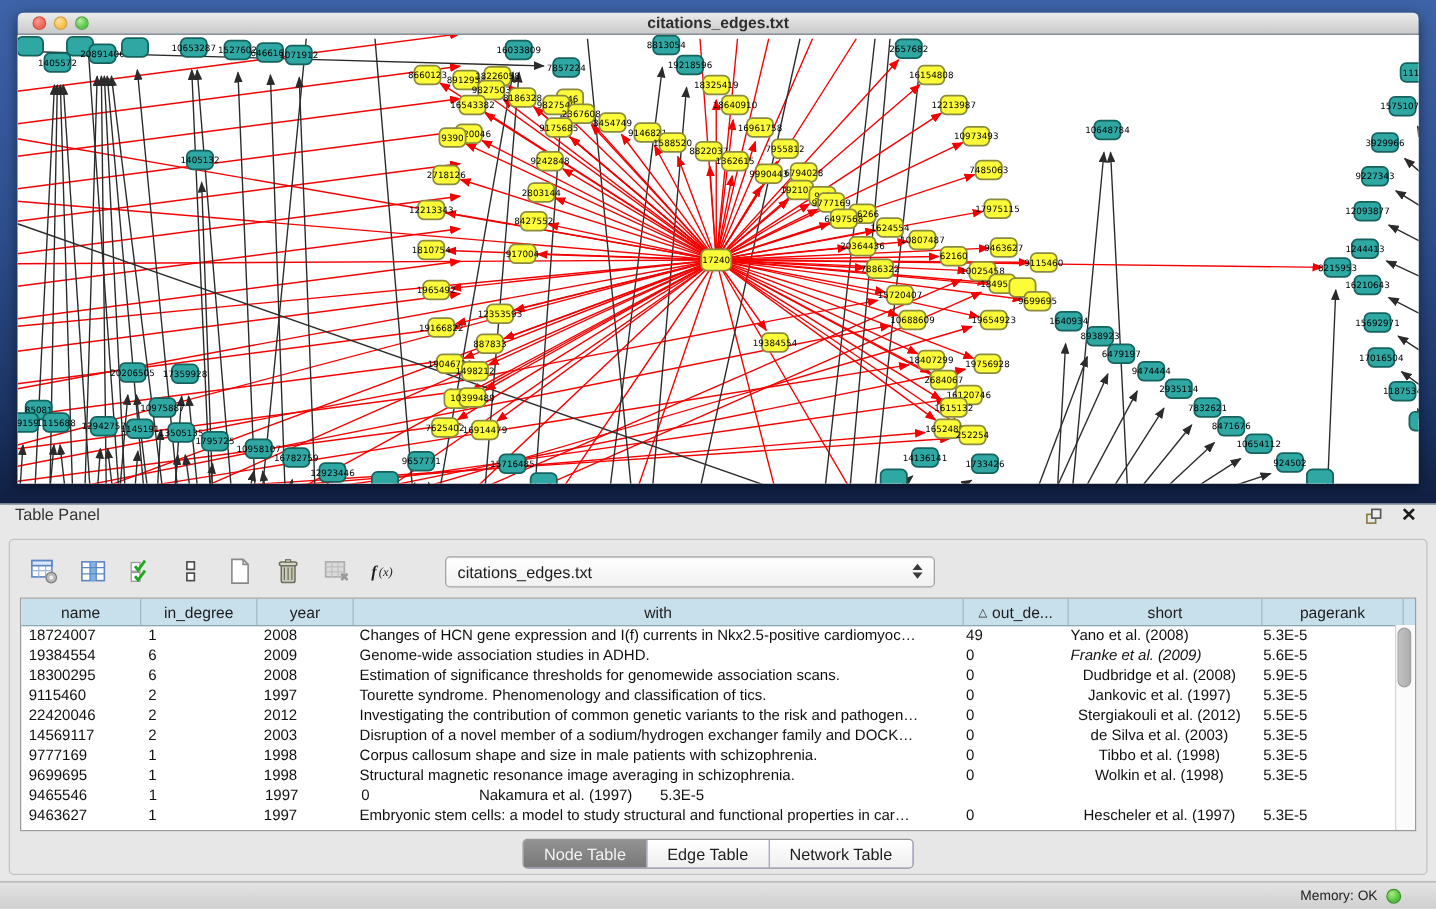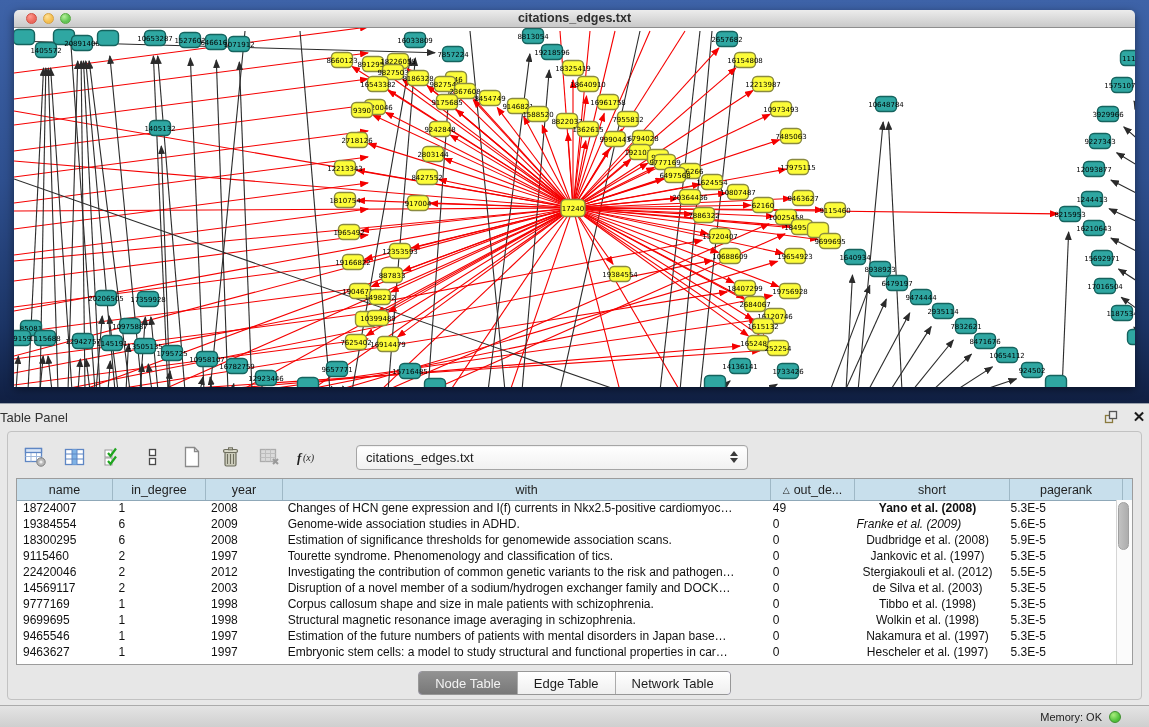--- a/index.html
+++ b/index.html
@@ -17,21 +17,21 @@
   .tl{position:absolute;top:3px;width:11px;height:11px;border-radius:50%;cursor:pointer;}
   .tl.red{left:12px;background:radial-gradient(circle at 35% 30%,#FF9A8F,#EC6A5E 60%);border:1px solid #D04F43;box-sizing:border-box;}
   .tl.yel{left:29px;background:radial-gradient(circle at 35% 30%,#FFE29A,#F5BF4F 60%);border:1px solid #D6A243;box-sizing:border-box;}
   .tl.grn{left:46px;background:radial-gradient(circle at 35% 30%,#B5F09A,#61C555 60%);border:1px solid #58A943;box-sizing:border-box;}
   .wtitle{position:absolute;left:0;right:0;top:1px;text-align:center;font-size:12.5px;font-weight:600;color:#2E2E2E;}
   .canvas{position:relative;width:1121px;height:359px;background:#FFFFFF;overflow:hidden;}
   .canvas svg{display:block;}
 
   
   .tpanel{position:absolute;left:0;top:403px;bottom:22px;width:1149px;background:#E8E8E8;border-top:1px solid #98A0AC;}
-  .phead{position:absolute;left:0;top:0;right:0;height:26px;display:flex;align-items:center;padding:0 0;box-sizing:border-box;}
+  .phead{position:absolute;left:0;top:0;right:0;height:26px;display:flex;padding:0 12px;box-sizing:border-box;}
   .ptitle{font-size:13px;color:#333;}
   .phspacer{flex:1;}
   .picon{width:20px;height:18px;display:flex;align-items:center;justify-content:center;cursor:pointer;margin-left:8px;}
   .pclose{font-size:15px;font-weight:bold;color:#1B1B1B;line-height:16px;}
   .pcontent{position:absolute;left:7px;right:7px;top:27px;bottom:5px;background:#E7E7E7;
     border:1px solid #C2C2C2;border-radius:4px;display:flex;flex-direction:column;padding:7px 6px 4px;box-sizing:border-box;}
   .toolbar{height:36px;display:flex;align-items:center;gap:13px;padding-left:8px;}
   .tbtn{width:26px;height:26px;border:none;background:transparent;padding:0;display:flex;align-items:center;justify-content:center;cursor:pointer;}
   .combo{margin-left:22px;width:390px;height:23px;border:1px solid #A5A5A5;border-radius:4px;
     background:linear-gradient(#FFFFFF,#F1F1F1);display:flex;align-items:center;cursor:pointer;box-shadow:inset 0 1px 1px rgba(0,0,0,.06);}
@@ -653,21 +653,21 @@
               <span>pagerank</span>
             </div>
           </div>
         <div class="tbody" id="tbody">
             <div class="trow">
               <div class="tcell" style="width: 96px;">18724007</div>
               <div class="tcell" style="width: 93px;">1</div>
               <div class="tcell" style="width: 77px;">2008</div>
               <div class="tcell" style="width: 488px;">Changes of HCN gene expression and I(f) currents in Nkx2.5-positive cardiomyoc…</div>
               <div class="tcell" style="width: 84px;">49</div>
-              <div class="tcell" style="width: 155px; text-align: center; font-weight: bold;">Yano et al. (2008)</div>
+              <div class="tcell" style="width: 155px; text-align: left;">Yano et al. (2008)</div>
               <div class="tcell" style="width: 113px;">5.3E-5</div>
             </div>
             <div class="trow">
               <div class="tcell" style="width: 96px;">19384554</div>
               <div class="tcell" style="width: 93px;">6</div>
               <div class="tcell" style="width: 77px;">2009</div>
               <div class="tcell" style="width: 488px;">Genome-wide association studies in ADHD.</div>
               <div class="tcell" style="width: 84px;">0</div>
               <div class="tcell" style="width: 155px; text-align: left; font-style: italic;">Franke et al. (2009)</div>
               <div class="tcell" style="width: 113px;">5.6E-5</div>
@@ -723,21 +723,20 @@
               <div class="tcell" style="width: 77px;">1998</div>
               <div class="tcell" style="width: 488px;">Structural magnetic resonance image averaging in schizophrenia.</div>
               <div class="tcell" style="width: 84px;">0</div>
               <div class="tcell" style="width: 155px; text-align: center;">Wolkin et al. (1998)</div>
               <div class="tcell" style="width: 113px;">5.3E-5</div>
             </div>
             <div class="trow">
               <div class="tcell" style="width: 96px;">9465546</div>
               <div class="tcell" style="width: 93px;">1</div>
               <div class="tcell" style="width: 77px;">1997</div>
-              <div class="tcell" style="width: 488px;">Estimation of the future numbers of patients with mental disorders in Japan base…</div>
               <div class="tcell" style="width: 84px;">0</div>
               <div class="tcell" style="width: 155px; text-align: center;">Nakamura et al. (1997)</div>
               <div class="tcell" style="width: 113px;">5.3E-5</div>
             </div>
             <div class="trow">
               <div class="tcell" style="width: 96px;">9463627</div>
               <div class="tcell" style="width: 93px;">1</div>
               <div class="tcell" style="width: 77px;">1997</div>
               <div class="tcell" style="width: 488px;">Embryonic stem cells: a model to study structural and functional properties in car…</div>
               <div class="tcell" style="width: 84px;">0</div>

